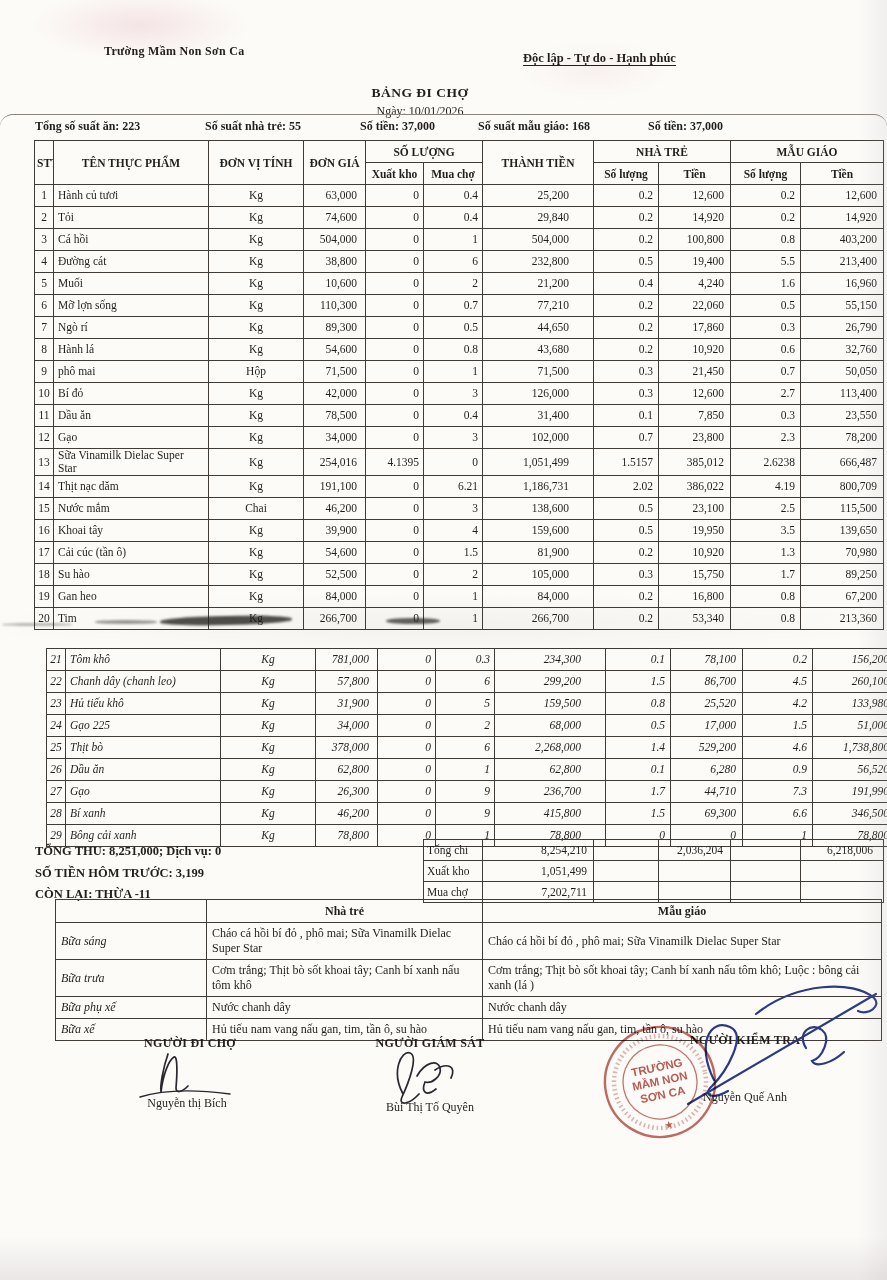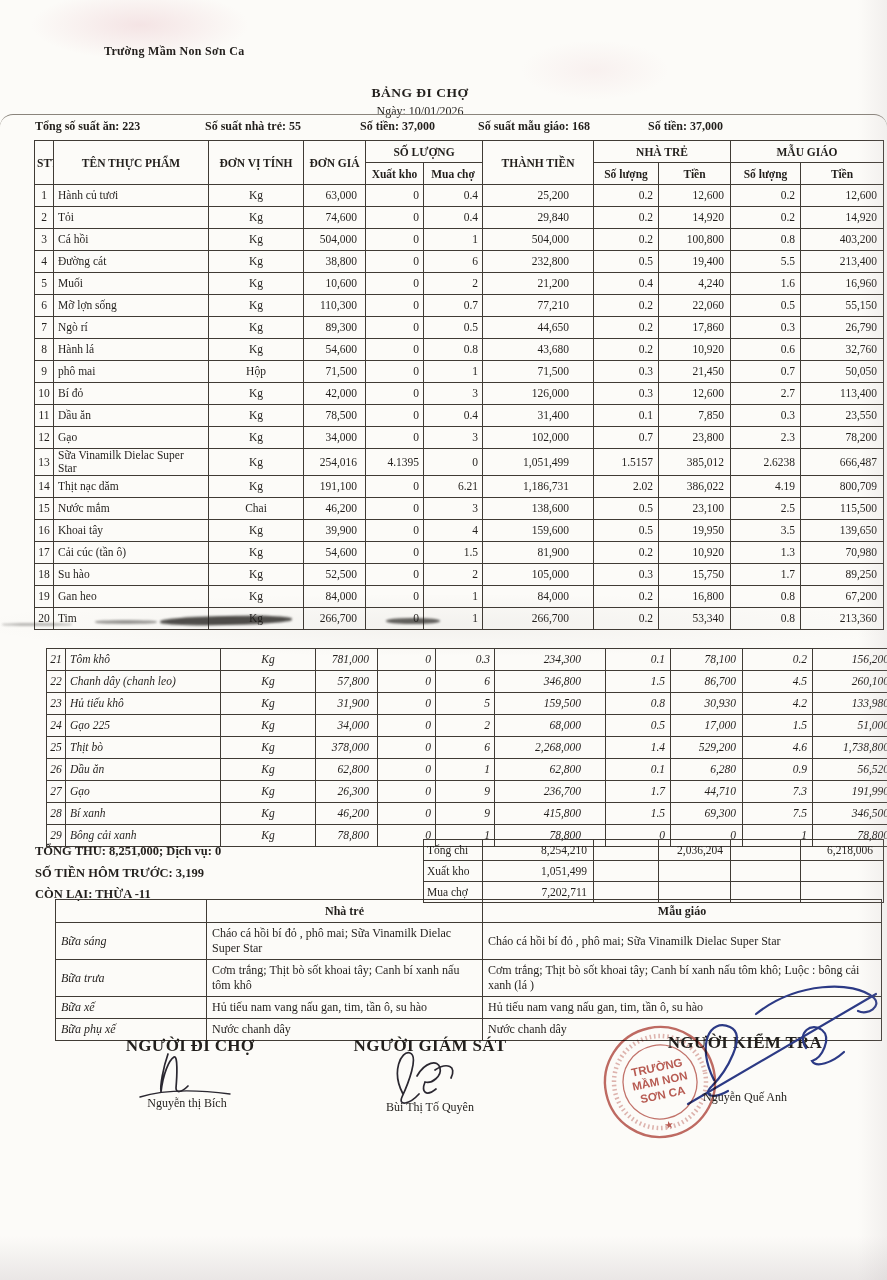--- a/index.html
+++ b/index.html
@@ -50,21 +50,21 @@
   .totals-left{position:absolute; left:35px; top:841px; font-size:12.5px; font-weight:bold;}
   .totals-left div{height:21.5px; line-height:21.5px; white-space:nowrap;}
 
   #meals{left:55px; top:899px; width:826px;}
   #meals th{height:20px; font-size:12px;}
   #meals td{white-space:normal; line-height:15px; padding:3px 5px; height:auto; vertical-align:middle;}
   td.m0{padding-left:5px; font-size:12px;font-style:italic;}
   td.m1,td.m2{font-size:12px;}
 
   
-  .sig-title{position:absolute; font-size:17px; font-weight:bold; text-align:center; letter-spacing:.3px; white-space:nowrap;}
+  .sig-title{position:absolute; font-size:12px; font-weight:bold; text-align:center; letter-spacing:.3px; white-space:nowrap;}
   .st1{left:110px; top:1036px; width:160px;}
   .st2{left:345px; top:1036px; width:170px;}
   .st3{left:650px; top:1033px; width:190px;}
   .sig-name{position:absolute; font-size:12px; text-align:center; white-space:nowrap;}
   .sn1{left:107px; top:1096px; width:160px;}
   .sn2{left:345px; top:1100px; width:170px;}
   .sn3{left:655px; top:1090px; width:180px;}
   .sig-svg{position:absolute; pointer-events:none;}
   .sv1{left:130px; top:1048px;}
   .sv2{left:375px; top:1042px;}
@@ -88,20 +88,21 @@
 <body>
 
 <div class="page">
 
   <div class="tint tp1"></div>
   <div class="tint tp2"></div>
   <div class="tint tp5"></div>
 
   <div class="school-name">Trường Mầm Non Sơn Ca</div>
   <div class="national">
+    <div class="l2">Độc lập - Tự do - Hạnh phúc</div>
   </div>
   <div class="doc-title">BẢNG ĐI CHỢ</div>
   <div class="doc-date">Ngày: 10/01/2026</div>
 
   <div class="summary-strip">
     <span class="summary-item si1">Tổng số suất ăn: 223</span>
     <span class="summary-item si2">Số suất nhà trẻ: 55</span>
     <span class="summary-item si3">Số tiền: 37,000</span>
     <span class="summary-item si4">Số suất mẫu giáo: 168</span>
     <span class="summary-item si5">Số tiền: 37,000</span>
@@ -438,36 +439,36 @@
           <td class="c9">0.2</td>
           <td class="c10">156,200</td>
         </tr>
         <tr>
           <td class="c0">22</td>
           <td class="c1">Chanh dây (chanh leo)</td>
           <td class="c2">Kg</td>
           <td class="c3">57,800</td>
           <td class="c4">0</td>
           <td class="c5">6</td>
-          <td class="c6">346,800</td>
+          <td class="c6">299,200</td>
           <td class="c7">1.5</td>
           <td class="c8">86,700</td>
           <td class="c9">4.5</td>
           <td class="c10">260,100</td>
         </tr>
         <tr>
           <td class="c0">23</td>
           <td class="c1">Hủ tiếu khô</td>
           <td class="c2">Kg</td>
           <td class="c3">31,900</td>
           <td class="c4">0</td>
           <td class="c5">5</td>
           <td class="c6">159,500</td>
           <td class="c7">0.8</td>
-          <td class="c8">30,930</td>
+          <td class="c8">25,520</td>
           <td class="c9">4.2</td>
           <td class="c10">133,980</td>
         </tr>
         <tr>
           <td class="c0">24</td>
           <td class="c1">Gạo 225</td>
           <td class="c2">Kg</td>
           <td class="c3">34,000</td>
           <td class="c4">0</td>
           <td class="c5">2</td>
@@ -519,21 +520,21 @@
         <tr>
           <td class="c0">28</td>
           <td class="c1">Bí xanh</td>
           <td class="c2">Kg</td>
           <td class="c3">46,200</td>
           <td class="c4">0</td>
           <td class="c5">9</td>
           <td class="c6">415,800</td>
           <td class="c7">1.5</td>
           <td class="c8">69,300</td>
-          <td class="c9">7.5</td>
+          <td class="c9">6.6</td>
           <td class="c10">346,500</td>
         </tr>
         <tr>
           <td class="c0">29</td>
           <td class="c1">Bông cải xanh</td>
           <td class="c2">Kg</td>
           <td class="c3">78,800</td>
           <td class="c4">0</td>
           <td class="c5">1</td>
           <td class="c6">78,800</td>
@@ -605,28 +606,28 @@
           <td class="m0">Bữa sáng</td>
           <td class="m1">Cháo cá hồi bí đỏ , phô mai; Sữa Vinamilk Dielac Super Star</td>
           <td class="m2">Cháo cá hồi bí đỏ , phô mai; Sữa Vinamilk Dielac Super Star</td>
         </tr>
         <tr>
           <td class="m0">Bữa trưa</td>
           <td class="m1">Cơm trắng; Thịt bò sốt khoai tây; Canh bí xanh nấu tôm khô</td>
           <td class="m2">Cơm trắng; Thịt bò sốt khoai tây; Canh bí xanh nấu tôm khô; Luộc : bông cải xanh (lá )</td>
         </tr>
         <tr>
+          <td class="m0">Bữa phụ xế</td>
+          <td class="m1">Nước chanh dây</td>
+          <td class="m2">Nước chanh dây</td>
+        </tr>
+        <tr>
           <td class="m0">Bữa xế</td>
           <td class="m1">Hủ tiếu nam vang nấu gan, tim, tần ô, su hào</td>
           <td class="m2">Hủ tiếu nam vang nấu gan, tim, tần ô, su hào</td>
-        </tr>
-        <tr>
-          <td class="m0">Bữa phụ xế</td>
-          <td class="m1">Nước chanh dây</td>
-          <td class="m2">Nước chanh dây</td>
         </tr>
       </tbody>
   </table>
 
   <div class="sig-title st1">NGƯỜI ĐI CHỢ</div>
   <div class="sig-title st2">NGƯỜI GIÁM SÁT</div>
   <div class="sig-title st3">NGƯỜI KIỂM TRA</div>
 
   <svg class="sig-svg sv1" width="130" height="52" viewBox="0 0 130 52">
     <g fill="none" stroke="#2a2730" stroke-width="1.7" stroke-linecap="round">

